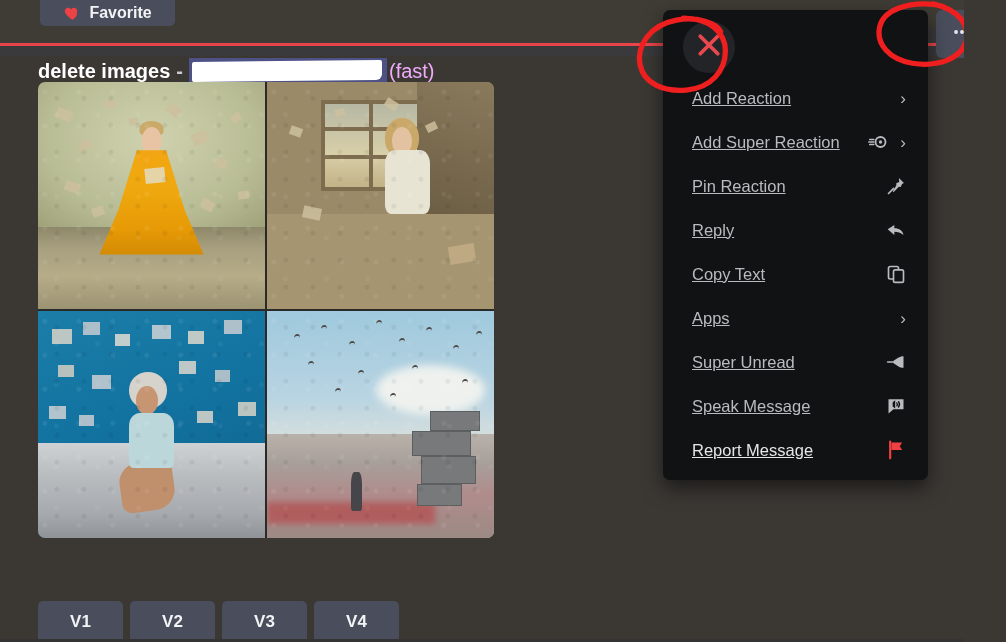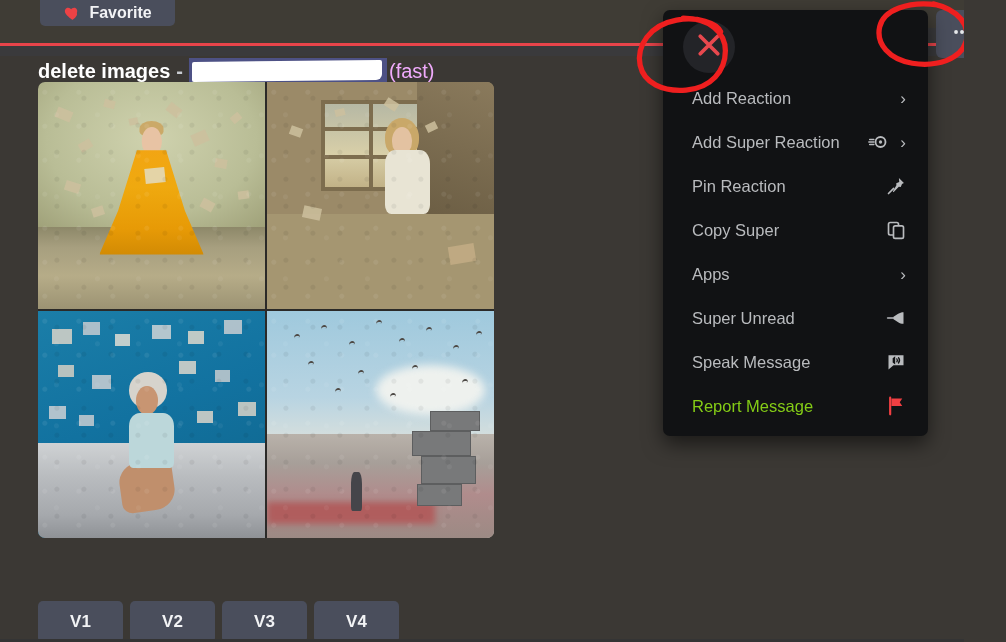--- a/index.html
+++ b/index.html
@@ -305,23 +305,23 @@
   .ctx-item {
     height:44px;
     display:flex; align-items:center;
     padding:0 14px 0 21px;
     color:#b9bbbe;
     font-size:16.5px;
     border-radius:4px;
     cursor:pointer;
     position:relative;
   }
-  .ctx-item .label { flex:1 1 auto; white-space:nowrap; }
+  .ctx-item .label { flex:1 1 auto; white-space:nowrap;text-decoration:underline; }
   .ctx-item .trail { display:flex; align-items:center; gap:12px; flex:0 0 auto; }
-  .ctx-item.danger { color:#84cc16;gap:21px; }
+  .ctx-item.danger { color:#e5e5e5;gap:21px; }
   .chev {
     color:#b9bbbe;
     font-size:17px;
     line-height:1;
   }
   .ico { width:20px; height:20px; display:block; }
 
   
   .annot {
     position:absolute;
@@ -528,23 +528,33 @@
       <span class="trail">
         <span>
           <svg class="ico" viewBox="0 0 24 24" aria-hidden="true">
             <path d="M15.5 2.5l6 6-2.3 1.1-1.5 3.6-2.3-.2-6.4 6.4-.8-.8 4.3-7.6-.2-2.3 3.6-1.5z" fill="#b9bbbe"></path>
             <path d="M9.2 14.8L3 21" stroke="#b9bbbe" stroke-width="2" stroke-linecap="round"></path>
           </svg>
         </span>
       </span>
     </div>
 
-
-    <div class="ctx-item">
-      <span class="label">Copy Super</span>
+    <div class="ctx-item">
+      <span class="label">Reply</span>
+      <span class="trail">
+        <span>
+          <svg class="ico" viewBox="0 0 24 24" aria-hidden="true">
+            <path d="M10 6v4c6 0 10 3 11 8-3.5-3.2-6.8-4-11-4v4L2 11z" fill="#b9bbbe"></path>
+          </svg>
+        </span>
+      </span>
+    </div>
+
+    <div class="ctx-item">
+      <span class="label">Copy Text</span>
       <span class="trail">
         <span>
           <svg class="ico" viewBox="0 0 24 24" aria-hidden="true">
             <rect x="3" y="3" width="12" height="15" rx="2" fill="none" stroke="#b9bbbe" stroke-width="2"></rect>
             <rect x="9" y="7" width="12" height="15" rx="2" fill="#111214" stroke="#b9bbbe" stroke-width="2"></rect>
           </svg>
         </span>
       </span>
     </div>
 

